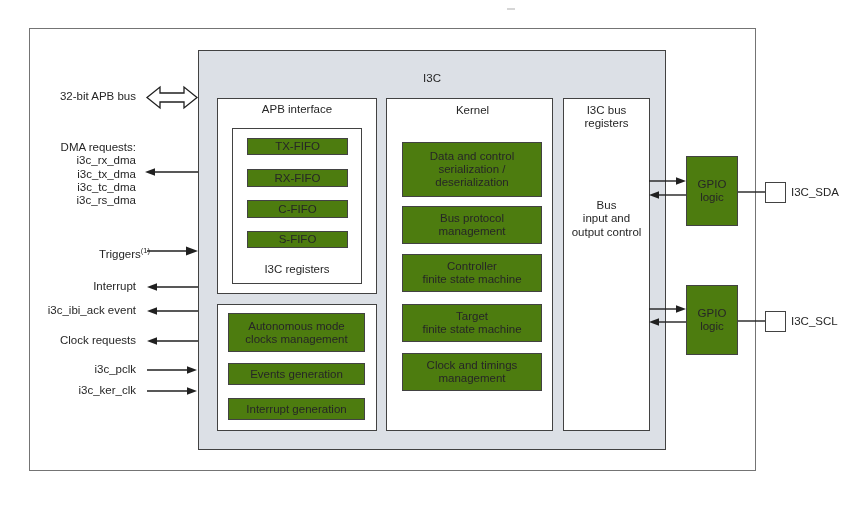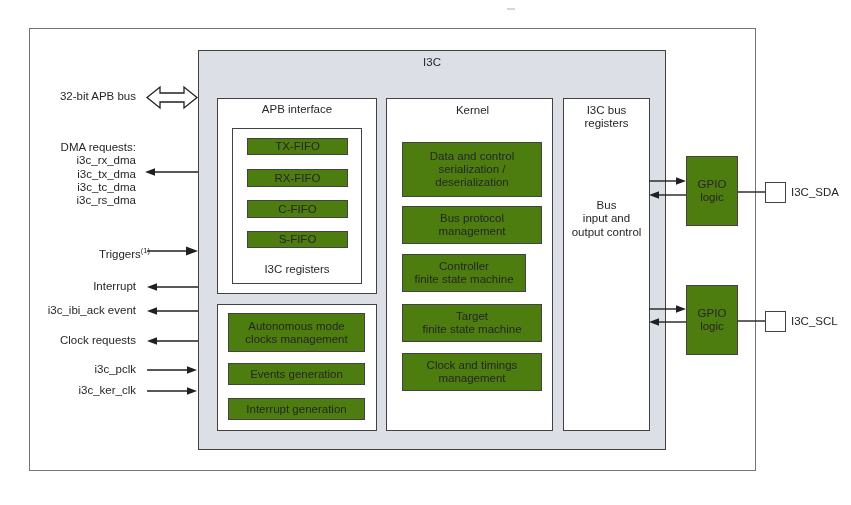--- a/index.html
+++ b/index.html
@@ -16,21 +16,21 @@
 </head>
 <body>
 
 <div class="canvas">
 
   <div style="position:absolute;left:507px;top:8px;width:8px;height:2px;background:#d6d6d6;"></div>
 
   <div class="box nofill" style="left:29px;top:28px;width:727px;height:443px;border-color:#747474;"></div>
 
   <div class="box gray" style="left:198px;top:50px;width:468px;height:400px;"></div>
-  <div class="lbl c" style="left:198px;top:56px;width:468px;">I3C</div>
+  <div class="lbl c" style="left:198px;top:72px;width:468px;">I3C</div>
 
   <div class="box" style="left:217px;top:98px;width:160px;height:196px;"></div>
   <div class="lbl c" style="left:217px;top:103px;width:160px;">APB interface</div>
   <div class="box" style="left:232px;top:128px;width:130px;height:156px;"></div>
   <div class="cell" style="left:247px;top:138px;width:101px;height:17px;">TX-FIFO</div>
   <div class="cell" style="left:247px;top:200px;width:101px;height:18px;">C-FIFO</div>
   <div class="cell" style="left:247px;top:169px;width:101px;height:18px;">RX-FIFO</div>
   <div class="cell" style="left:247px;top:231px;width:101px;height:17px;">S-FIFO</div>
   <div class="lbl c" style="left:232px;top:263px;width:130px;">I3C registers</div>
 
@@ -40,21 +40,21 @@
   <div class="cell" style="left:228px;top:398px;width:137px;height:22px;">Interrupt generation</div>
   <div class="cell" style="left:228px;top:363px;width:137px;height:22px;">Events generation</div>
 
   <div class="box" style="left:386px;top:98px;width:167px;height:333px;"></div>
   <div class="lbl c" style="left:386px;top:104px;width:173px;">Kernel</div>
   <div class="cell" style="left:402px;top:142px;width:140px;height:55px;">Data and control
 serialization /
 deserialization</div>
   <div class="cell" style="left:402px;top:206px;width:140px;height:38px;">Bus protocol
 management</div>
-  <div class="cell" style="left:402px;top:254px;width:124px;height:38px;">Controller
+  <div class="cell" style="left:402px;top:254px;width:140px;height:38px;">Controller
 finite state machine</div>
   <div class="cell" style="left:402px;top:304px;width:140px;height:38px;">Target
 finite state machine</div>
   <div class="cell" style="left:402px;top:353px;width:140px;height:38px;">Clock and timings
 management</div>
 
   <div class="box" style="left:563px;top:98px;width:87px;height:333px;"></div>
   <div class="lbl c" style="left:563px;top:104px;width:87px;">I3C bus
 registers</div>
   <div class="lbl c" style="left:563px;top:199px;width:87px;">Bus

